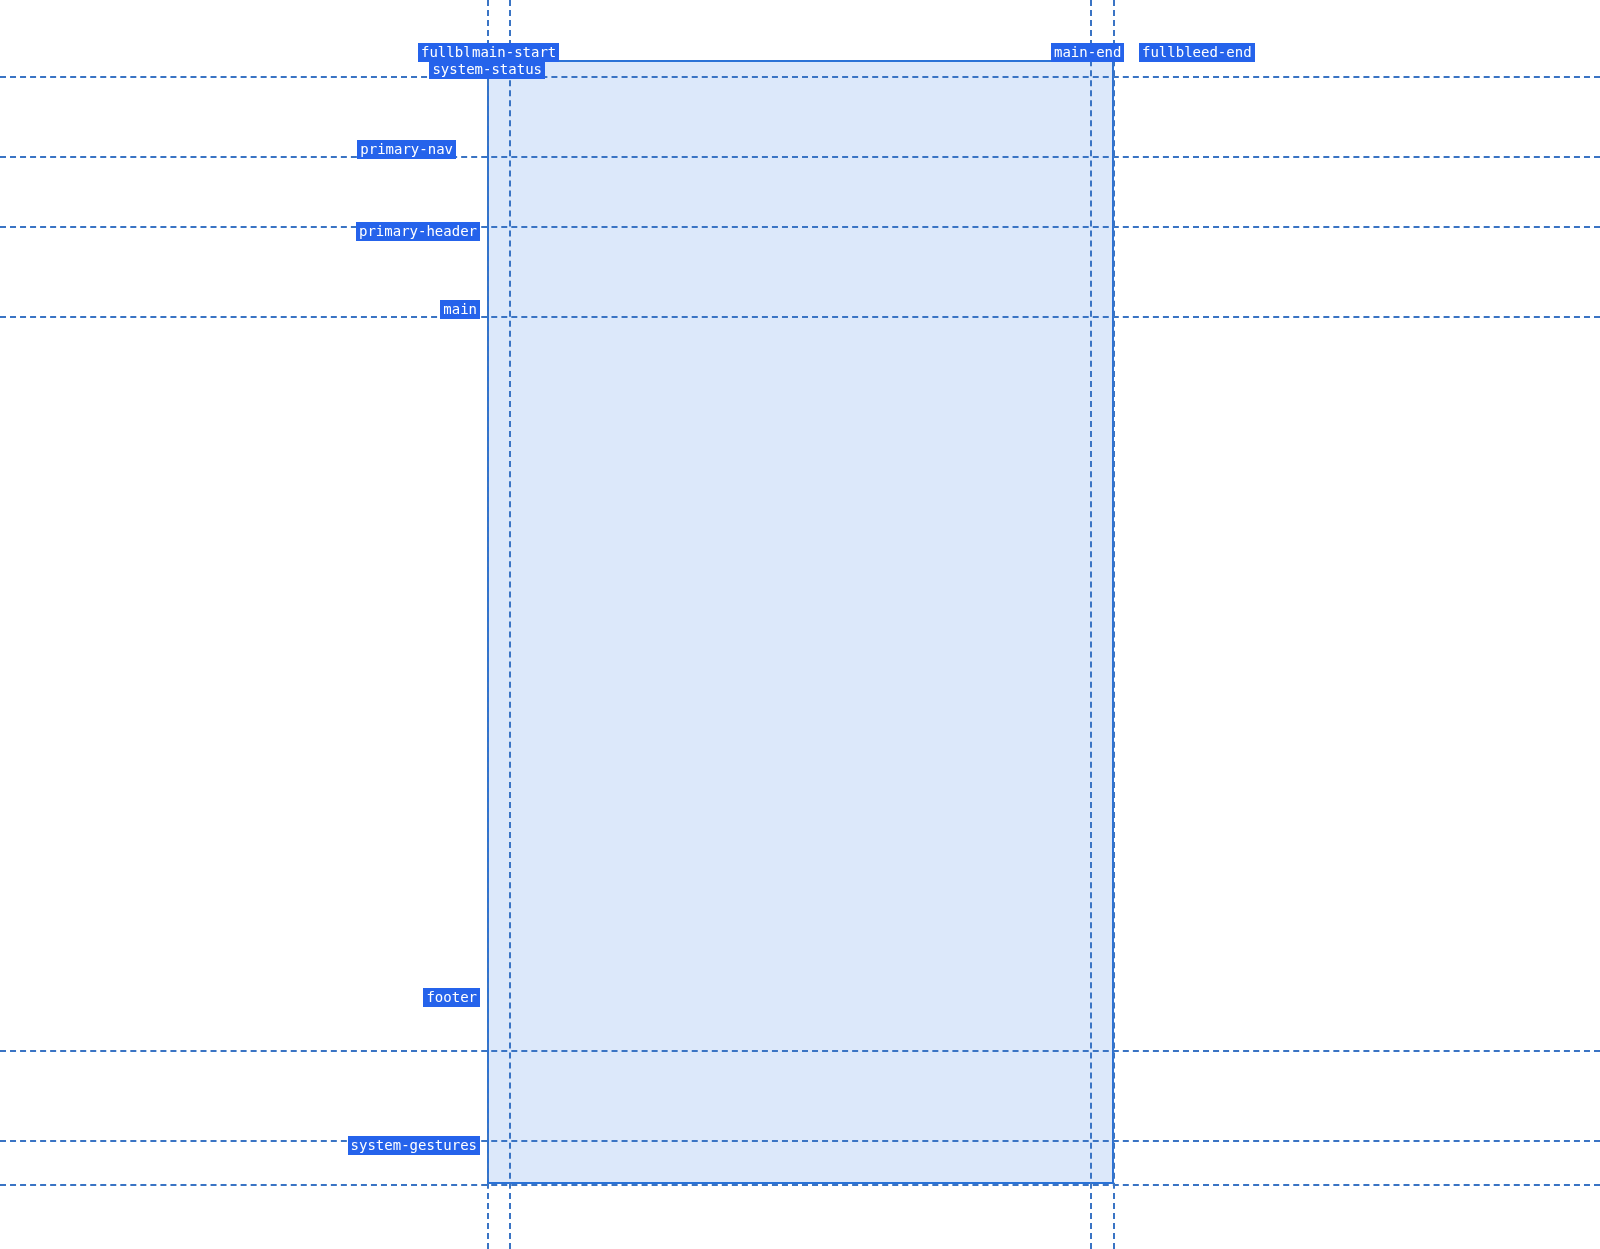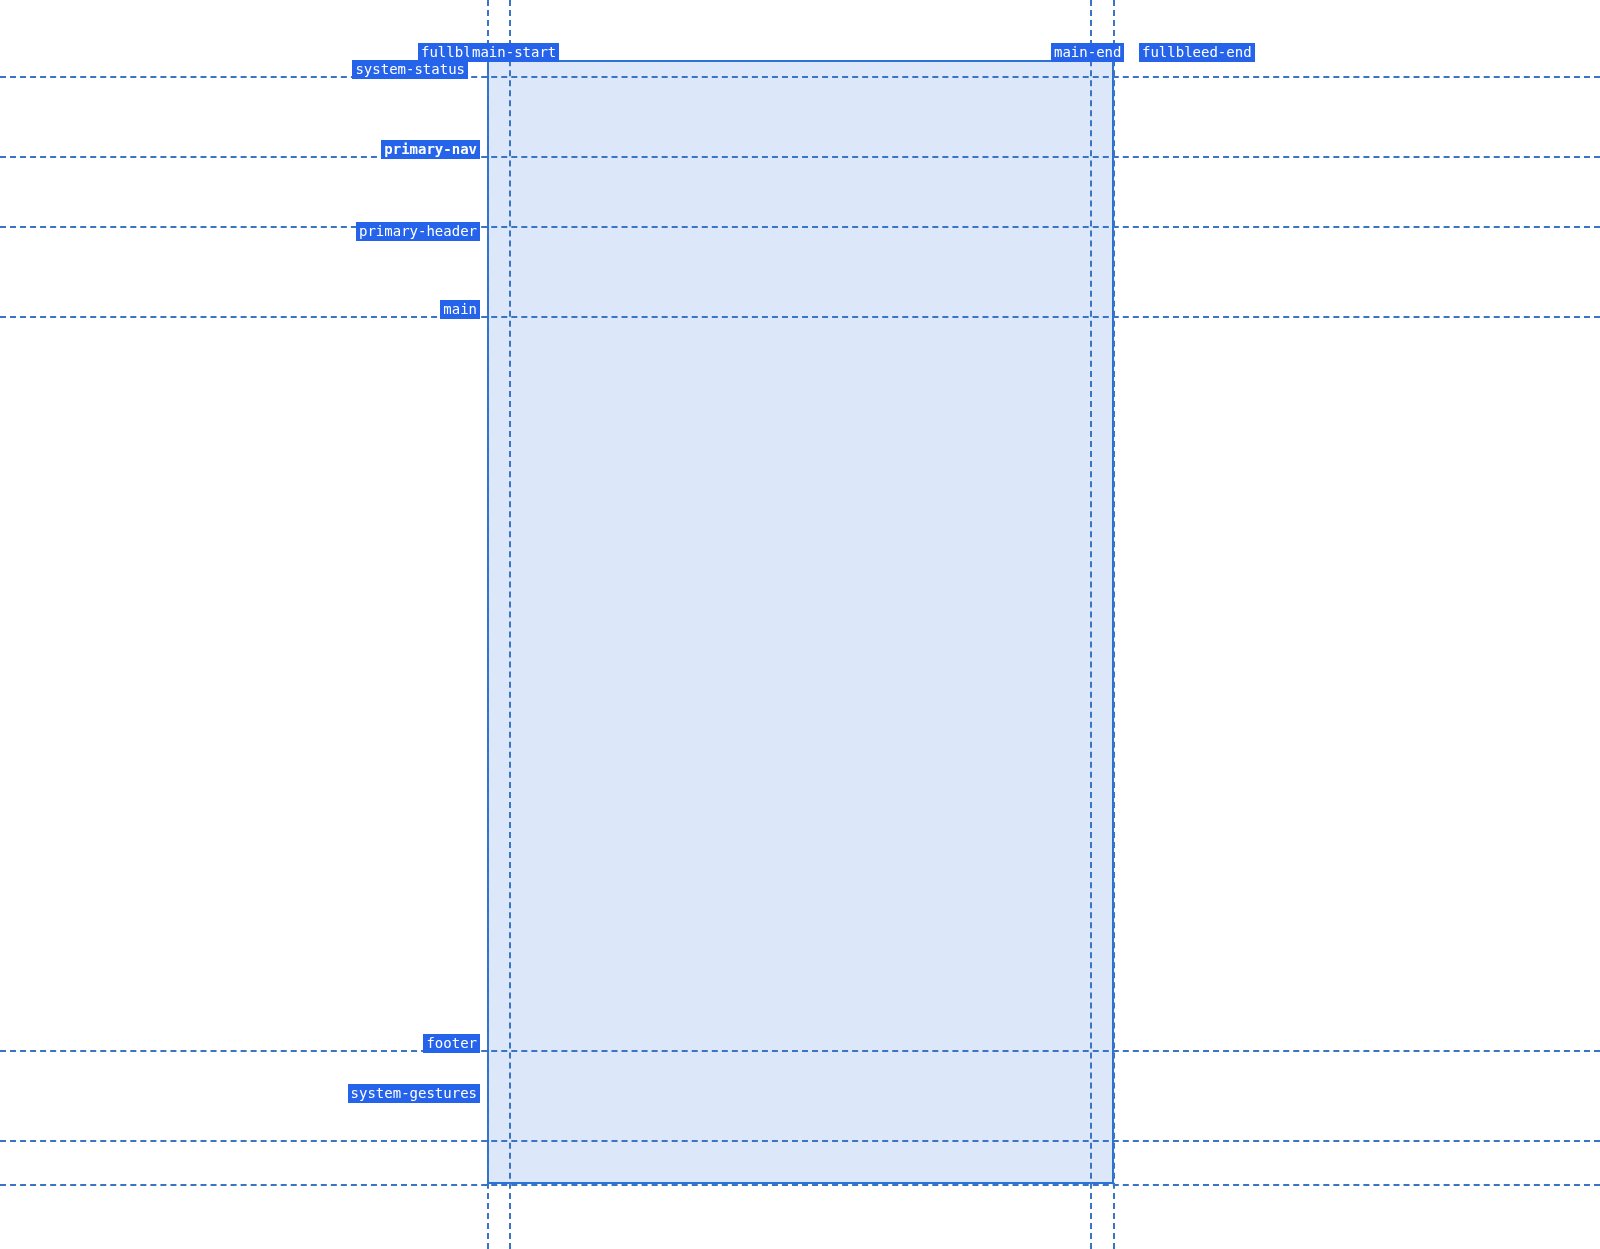--- a/index.html
+++ b/index.html
@@ -53,20 +53,20 @@
   <div class="hline" style="top:316px;"></div>
   <div class="hline" style="top:1050px;"></div>
   <div class="hline" style="top:1140px;"></div>
   <div class="hline" style="top:1184px;"></div>
 
   <span class="label" style="left:418px; top:43px;">fullbleed-start</span>
   <span class="label" style="left:469px; top:43px;">main-start</span>
   <span class="label" style="left:1051px; top:43px;text-align:right;">main-end</span>
   <span class="label" style="left:1120px; top:43px;margin-left:19px;">fullbleed-end</span>
 
-  <span class="label" style="right:1132px; top:60px;">system-status</span>
-  <span class="label" style="right:1120px; top:140px;font-weight:bold;">primary-nav</span>
+  <span class="label" style="right:1055px; top:60px;">system-status</span>
+  <span class="label" style="right:1144px; top:140px;">primary-nav</span>
   <span class="label" style="right:1120px; top:210px;margin-top:12px;">primary-header</span>
   <span class="label" style="right:1120px; top:300px;">main</span>
-  <span class="label" style="right:1120px; top:1034px;">footer</span>
-  <span class="label" style="right:1120px; top:1084px;">system-gestures</span>
+  <span class="label" style="right:1120px; top:988px;">footer</span>
+  <span class="label" style="right:1120px; top:1136px;">system-gestures</span>
 
 </div>
 
 </body></html>

